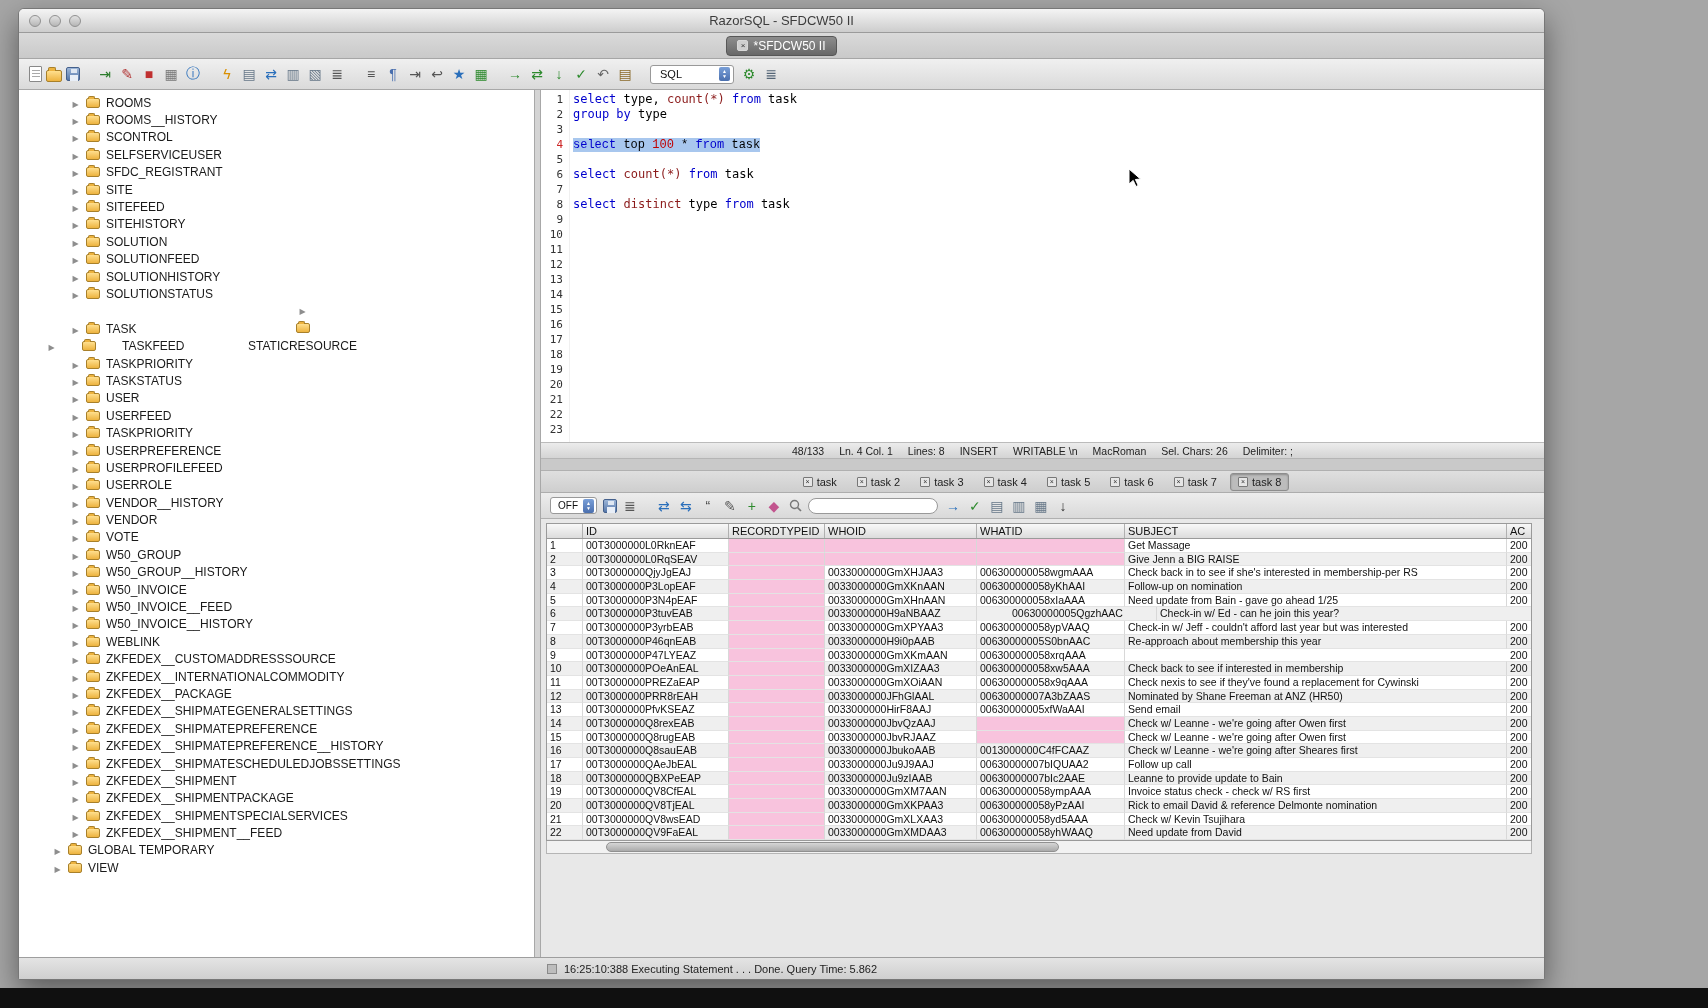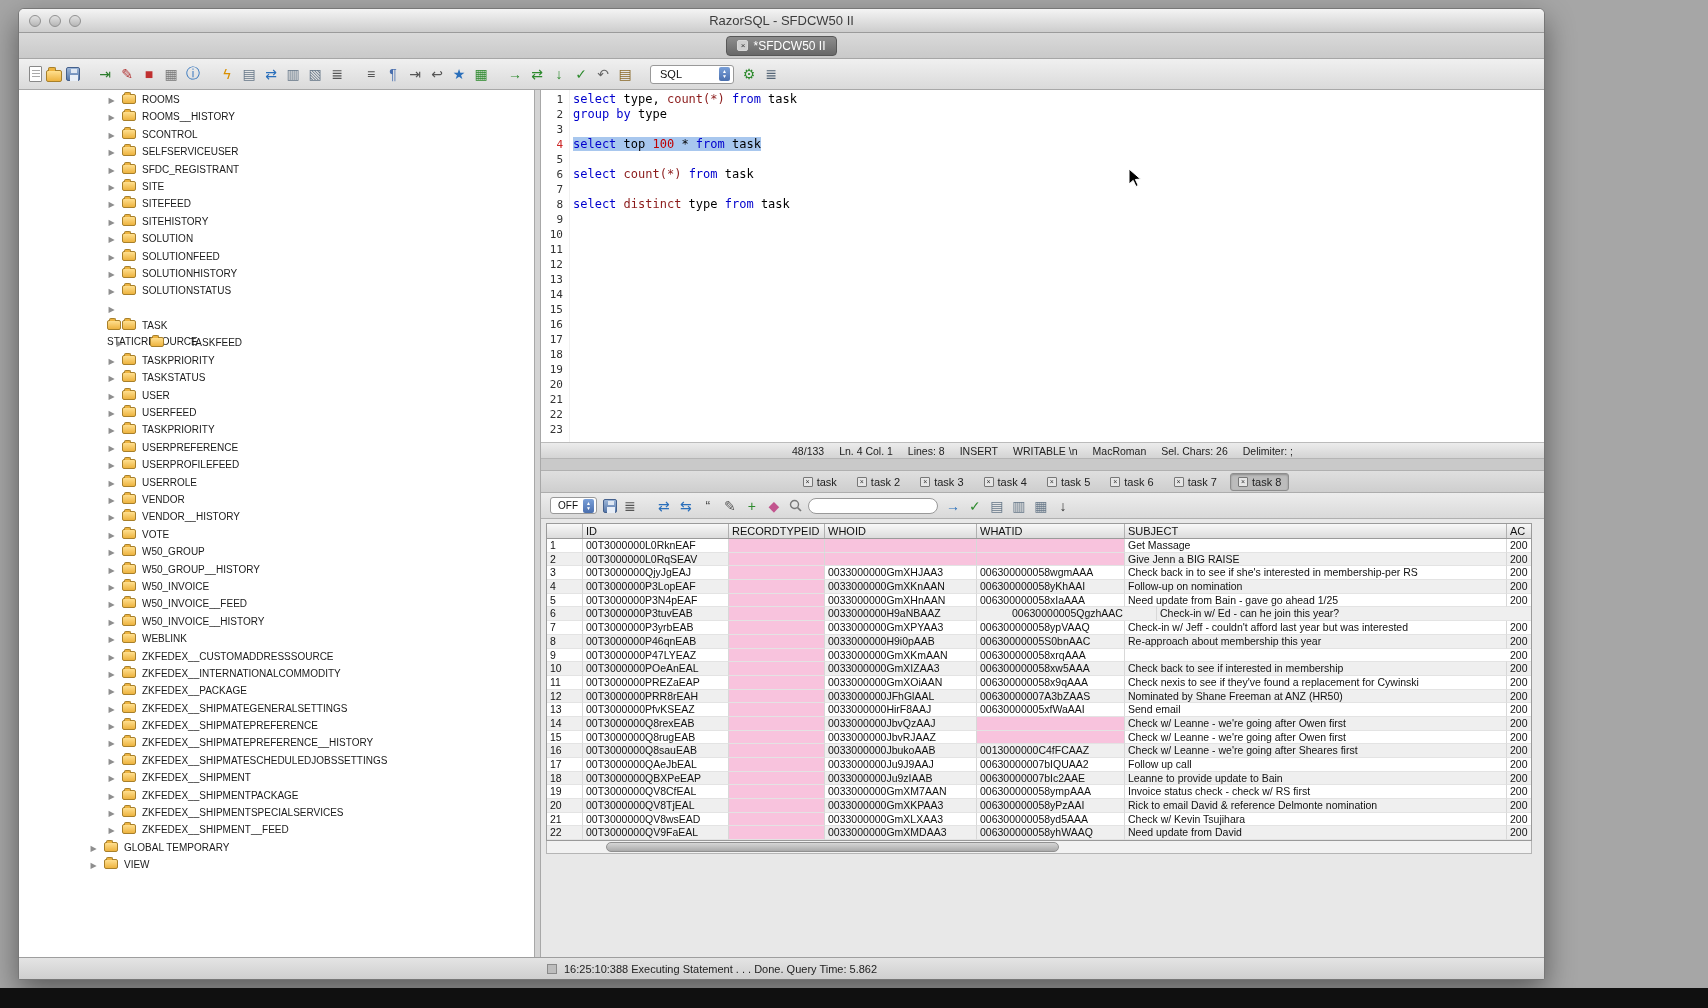--- a/index.html
+++ b/index.html
@@ -35,40 +35,40 @@
   .ic-disk::before{content:"";position:absolute;left:3px;top:7px;width:8px;height:6px;background:#e8eef7;}
   .ic-disk::after{content:"";position:absolute;left:4px;top:1px;width:6px;height:4px;background:#dfe7f2;}
   .modeselect{display:flex;align-items:center;background:#fff;border:1px solid #999;border-radius:3px;height:19px;font-size:11px;color:#111;padding:0 3px 0 9px;min-width:84px;justify-content:space-between;margin-left:10px;}
   .stepper{display:flex;flex-direction:column;align-items:center;font-size:5px;line-height:5px;color:#fff;background:linear-gradient(#7aa0d8,#4a6fae);border-radius:2px;padding:2px 3px;}
   .stepper::before{content:"▲";}
   .stepper::after{content:"▼";}
 
   
   .content{flex:1;display:flex;min-height:0;}
   .sidebar{width:515px;background:#fff;overflow:hidden;padding-top:4px;flex:0 0 auto;}
-  .trow{display:flex;align-items:flex-start;height:17.4px;font-size:10px;color:#1a1a1a;gap:6px;cursor:default;margin-left:36px;}
+  .trow{display:flex;align-items:center;height:17.4px;font-size:12px;color:#1a1a1a;gap:6px;cursor:default;}
   .tri{width:9px;text-align:center;}
   .tri::before{content:"▶";font-size:8px;color:#8e8e8e;}
   .tfolder{width:14px;height:10px;background:linear-gradient(#ffdf8e,#edb33f);border:1px solid #a8802a;border-radius:2px;position:relative;flex:0 0 auto;}
   .tfolder::before{content:"";position:absolute;top:-3px;left:1px;width:5px;height:2px;background:#edb33f;border:1px solid #a8802a;border-bottom:none;border-radius:2px 2px 0 0;}
   .vsplit{width:7px;background:#d4d4d4;border-left:1px solid #a8a8a8;border-right:1px solid #a8a8a8;flex:0 0 auto;}
   .rightpane{flex:1;display:flex;flex-direction:column;background:#e8e8e8;min-width:0;}
 
   
   .editor{height:352px;background:#fff;display:flex;font-family:"DejaVu Sans Mono",monospace;font-size:12px;flex:0 0 auto;overflow:hidden;}
   .gutter{width:28px;text-align:right;padding:2px 6px 0 0;color:#333;font-size:11px;flex:0 0 auto;}
   .lnum{height:15px;line-height:15px;}
   .lnum.cur{color:#cc2222;}
   .codearea{flex:1;padding-top:2px;border-left:1px solid #f0f0f0;}
   .cline{height:15px;line-height:15px;white-space:pre;padding-left:3px;}
   .tk-kw{color:#0000cd;}
   .tk-fn{color:#8b1a1a;}
   .tk-num{color:#c00000;}
   .tk-pl{color:#000;}
-  .selwrap{background:#a8c7ee;}
+  .selwrap{background:#a8c7ee;font-family:Liberation Mono, monospace;}
 
   .edstatus{height:17px;background:linear-gradient(#ececec,#d4d4d4);border-top:1px solid #bbb;border-bottom:1px solid #b5b5b5;display:flex;align-items:center;justify-content:center;gap:15px;font-size:10.5px;color:#222;flex:0 0 auto;}
   .hsplit{height:12px;background:#c9c9c9;border-bottom:1px solid #b0b0b0;flex:0 0 auto;}
 
   
   .rtabs{height:22px;background:linear-gradient(#dfdfdf,#cecece);border-bottom:1px solid #adadad;display:flex;justify-content:center;align-items:center;gap:6px;flex:0 0 auto;}
   .rtab{display:flex;align-items:center;gap:4px;font-size:11px;color:#222;padding:2px 7px;border-radius:3px;cursor:default;}
   .rtab.active{background:#bcbcbc;border:1px solid #8d8d8d;box-shadow:inset 0 1px 2px rgba(0,0,0,.25);}
   .tclose{width:10px;height:10px;border:1px solid #777;background:#e6e6e6;font-size:7px;line-height:8px;text-align:center;color:#333;border-radius:1px;}
   .tclose::before{content:"×";}
@@ -228,21 +228,21 @@
           <div class="trow" style="padding-left: 52px; flex-direction: column;">
             <span class="tri"></span>
             <span class="tfolder"></span>
             <span class="tlabel">STATICRESOURCE</span>
           </div>
           <div class="trow" style="padding-left: 52px;">
             <span class="tri"></span>
             <span class="tfolder"></span>
             <span class="tlabel">TASK</span>
           </div>
-          <div class="trow" style="padding-left: 60px; gap: 26px;">
+          <div class="trow" style="padding-left: 28px; gap: 26px;">
             <span class="tri"></span>
             <span class="tfolder"></span>
             <span class="tlabel">TASKFEED</span>
           </div>
           <div class="trow" style="padding-left: 52px;">
             <span class="tri"></span>
             <span class="tfolder"></span>
             <span class="tlabel">TASKPRIORITY</span>
           </div>
           <div class="trow" style="padding-left: 52px;">
@@ -276,26 +276,26 @@
             <span class="tlabel">USERPROFILEFEED</span>
           </div>
           <div class="trow" style="padding-left: 52px;">
             <span class="tri"></span>
             <span class="tfolder"></span>
             <span class="tlabel">USERROLE</span>
           </div>
           <div class="trow" style="padding-left: 52px;">
             <span class="tri"></span>
             <span class="tfolder"></span>
+            <span class="tlabel">VENDOR__HISTORY</span>
+          </div>
+          <div class="trow" style="padding-left: 52px;">
+            <span class="tri"></span>
+            <span class="tfolder"></span>
             <span class="tlabel">VENDOR</span>
-          </div>
-          <div class="trow" style="padding-left: 52px;">
-            <span class="tri"></span>
-            <span class="tfolder"></span>
-            <span class="tlabel">VENDOR__HISTORY</span>
           </div>
           <div class="trow" style="padding-left: 52px;">
             <span class="tri"></span>
             <span class="tfolder"></span>
             <span class="tlabel">VOTE</span>
           </div>
           <div class="trow" style="padding-left: 52px;">
             <span class="tri"></span>
             <span class="tfolder"></span>
             <span class="tlabel">W50_GROUP</span>

